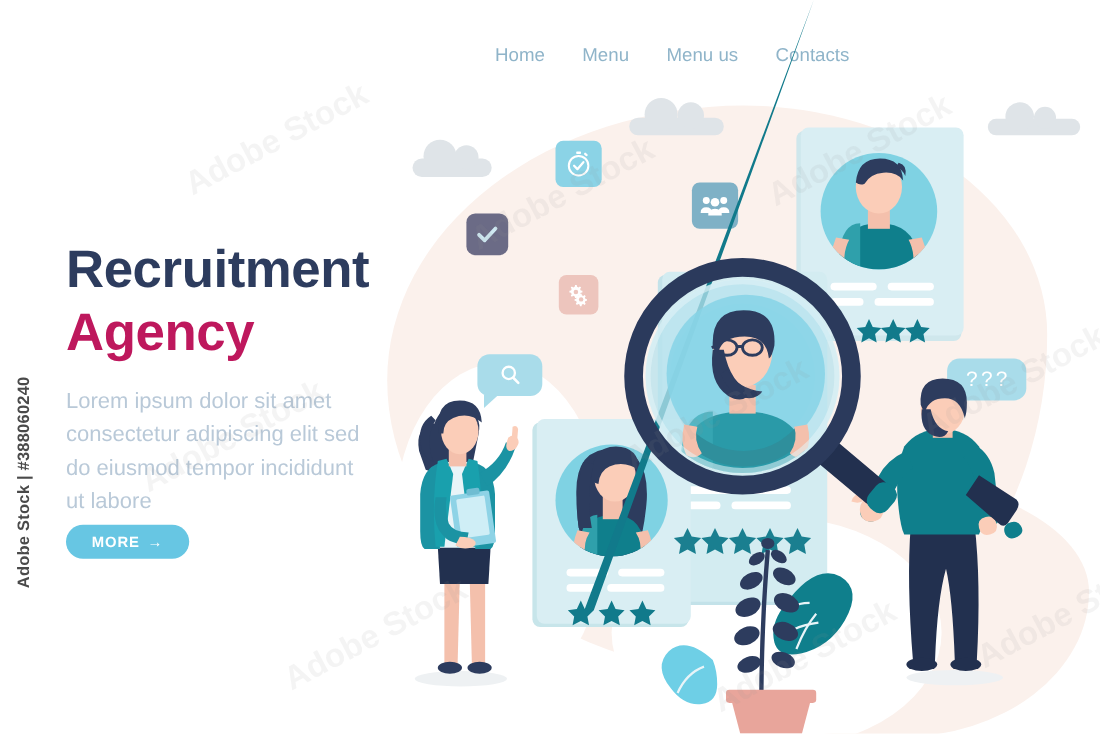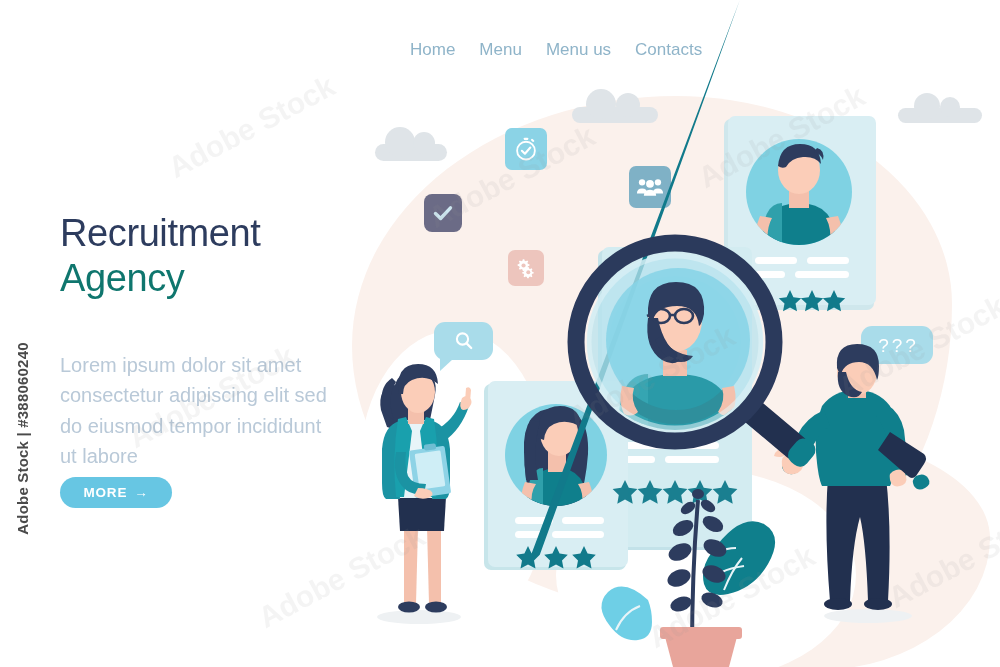--- a/index.html
+++ b/index.html
@@ -82,32 +82,32 @@
     font-size: 27px; font-weight: 700; color: #8fb4c9;
     letter-spacing: 0.5px; line-height: 1;
   }
 
   .nav {
     position: absolute; left: 410px; top: 36px;
     display: flex; align-items: center;
   }
   .nav-item {
     font-size: 17px; color: #8fb4c9; text-decoration: none;
-    padding: 4px 0; white-space: nowrap; cursor: pointer;
-  }
-  .nav-item + .nav-item { margin-left: 24px; }
+    padding: 4px 0; white-space: nowrap; cursor: pointer; margin-left: 40px;
+  }
+  .nav-item + .nav-item { margin-left: 34px; }
 
   
   .hero-title {
     position: absolute; left: 60px; top: 186px;
-    font-size: 38px; font-weight: 400; line-height: 1.18;
+    font-size: 48px; font-weight: 700; line-height: 1.18;
     letter-spacing: -0.4px;
   }
   .hero-line1 { color: #2d3c5e; display:block; }
-  .hero-line2 { color: #0f766e; display:block; }
+  .hero-line2 { color: #be185d; display:block; }
 
   .hero-sub {
     position: absolute; left: 60px; top: 330px;
     width: 275px;
     font-size: 20px; line-height: 1.52; color: #b9c9d8;
   }
 
   .more-btn {
     position: absolute; left: 60px; top: 477px;
     width: 112px; height: 31px;

